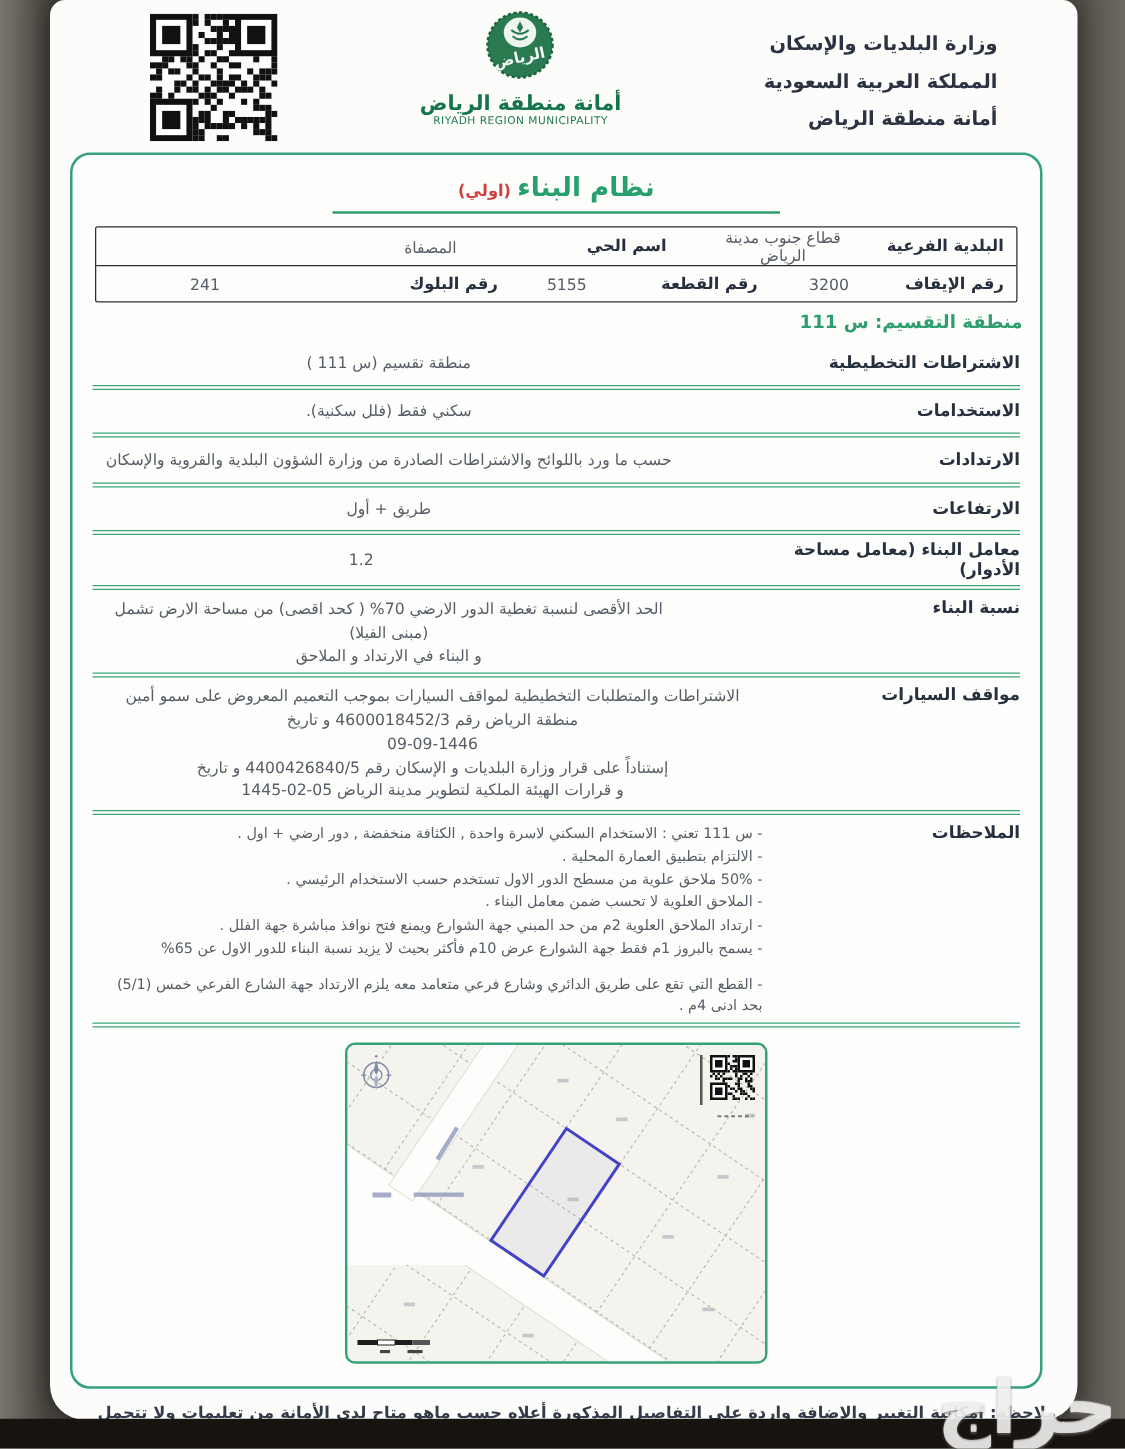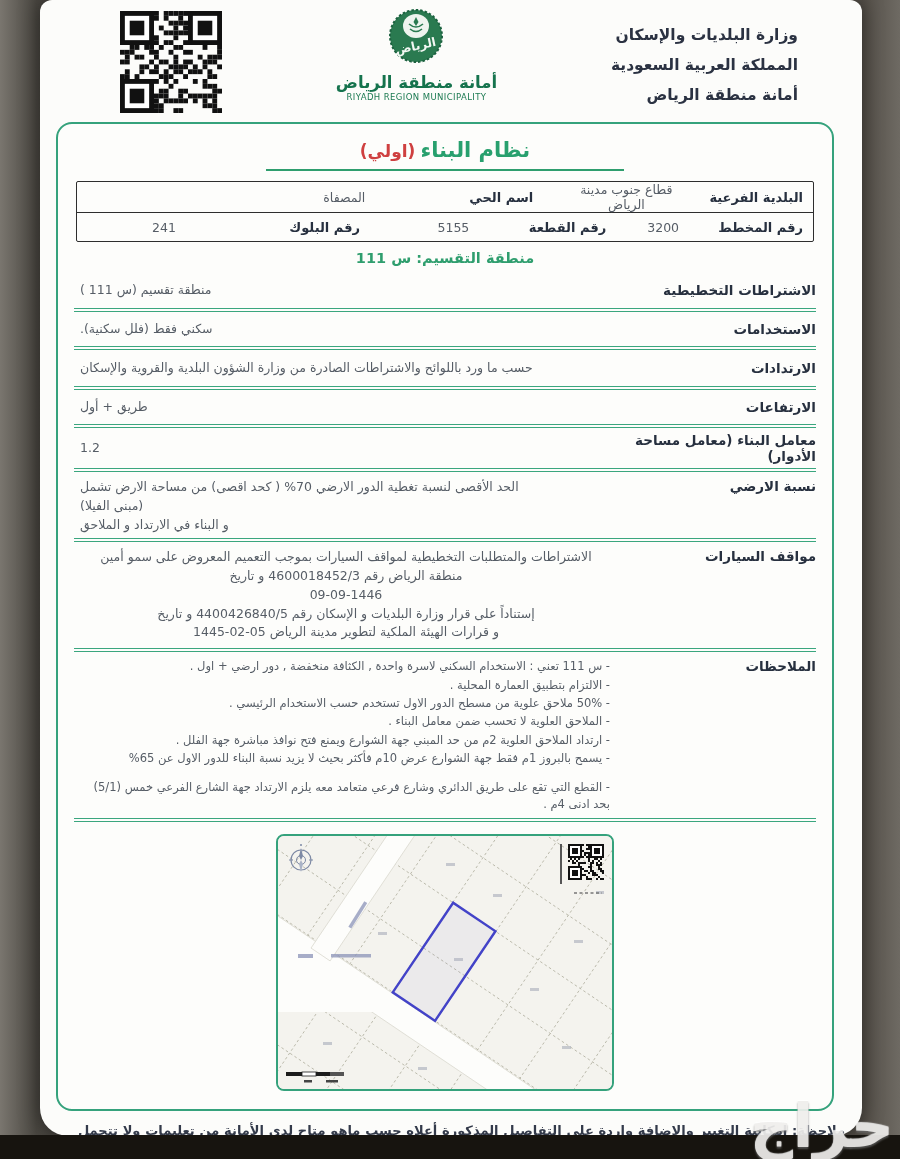--- a/index.html
+++ b/index.html
@@ -13,33 +13,33 @@
   .hdr{display:flex;justify-content:space-between;align-items:flex-start;padding:8px 64px 0 80px;height:110px;}
   .ministry{padding-top:12px;font-weight:bold;font-size:15.5px;color:#2b3242;line-height:30px;text-align:right;}
   .logo{width:210px;text-align:center;}
   .logo-ar{color:#15734d;font-weight:bold;font-size:16.5px;margin-top:1px;}
   .logo-en{color:#1d7a52;font-weight:normal;font-size:8.5px;letter-spacing:.4px;}
   .hqr{width:102px;height:102px;margin-top:3px;}
   
   .card{margin:4px 28px 0 16px;border:2px solid #35a27c;border-radius:16px;padding:10px 14px 16px 14px;background:#fdfdfb;}
   .ttl{text-align:center;margin-top:4px;}
   .ttl .main{color:#28a06e;font-weight:bold;font-size:21px;}
-  .ttl .badge{color:#cf4040;font-weight:bold;font-size:17px;}
+  .ttl .badge{color:#cf4040;font-weight:bold;font-size:13px;}
   .underline{width:48%;height:0;border-top:2.5px solid #2f9e6e;margin:7px auto 10px auto;}
   .info{border:1.5px solid #2e2e2e;border-radius:2px;margin:2px 4px 8px 4px;font-size:12.5px;}
   .irow{display:flex;align-items:center;min-height:28px;}
   .irow+.irow{border-top:1.2px solid #2e2e2e;}
   .ilab{font-weight:bold;color:#27303f;font-size:13px;}
   .ival{color:#565d66;text-align:center;}
-  .zone{color:#2f9e6e;font-weight:bold;font-size:14.5px;text-align:center;margin:4px 0 6px 0;}
+  .zone{color:#2f9e6e;font-weight:bold;font-size:14.5px;text-align:right;margin:4px 0 6px 0;}
   .sep{height:2px;border-top:1.3px solid #3aa67e;border-bottom:1.3px solid #3aa67e;margin:0 2px;}
   .drow{display:flex;align-items:center;padding:4px 2px;}
   .drow.top{align-items:flex-start;padding-top:6px;}
   .dlabel{width:192px;flex:none;font-weight:bold;color:#27303f;font-size:13.5px;text-align:right;padding-left:8px;}
-  .dvalue{flex:1;color:#565d66;font-size:12.5px;line-height:1.5;text-align:left;padding-left:6px;padding-right:74px;}
+  .dvalue{flex:1;color:#565d66;font-size:12.5px;line-height:1.5;text-align:center;padding-left:6px;padding-right:74px;}
   .dvalue.pre{white-space:pre-line;}
   .dvalue.center{text-align:center;padding-right:4px;}
   .drow.r1{min-height:28px}.drow.r2{min-height:26px}.drow.r3{min-height:28px}
   .drow.r4{min-height:26px}.drow.r5{min-height:26px}.drow.r6{min-height:46px}.drow.r7{min-height:96px}
   .notes-list{list-style:none;margin:0;padding:0 6px 0 0;font-size:11.5px;line-height:1.42;color:#565d66;text-align:right;}
   .notes-list li{margin:0 0 2px 0;}
   .notes-list li:nth-child(7){margin-top:13px;}
   .map-wrap{width:334px;height:253px;margin:12px auto 2px auto;border:2px solid #35a27c;border-radius:8px;overflow:hidden;background:#f5f4ef;}
   
   .disclaimer{margin:11px 17px 0 38px;font-size:13px;font-weight:bold;color:#333a4a;line-height:1.42;text-align:justify;text-align-last:right;}
@@ -231,25 +231,25 @@
       <div class="underline"></div>
 
       <div class="info">
         <div class="irow">
           <div class="ilab" style="flex:0 0 16%;padding-right:10px">البلدية الفرعية</div>
           <div class="ival" style="flex:0 0 16%">قطاع جنوب مدينة الرياض</div>
           <div class="ilab" style="flex:0 0 18%;text-align:center">اسم الحي</div>
           <div class="ival" style="flex:1 1 auto;text-align:center;padding-left:24%">المصفاة</div>
         </div>
         <div class="irow">
-          <div class="ilab" style="flex:0 0 14%;padding-right:10px">رقم المخطط</div>
+          <div class="ilab" style="flex:0 0 14%;padding-right:10px">رقم الإيقاف</div>
           <div class="ival" style="flex:0 0 10%">3200</div>
           <div class="ilab" style="flex:0 0 16%;text-align:center">رقم القطعة</div>
           <div class="ival" style="flex:0 0 15%">5155</div>
-          <div class="ilab" style="flex:0 0 20%;text-align:center">رقم البلوك</div>
+          <div class="ilab" style="flex:0 0 20%;text-align:right">رقم البلوك</div>
           <div class="ival" style="flex:1 1 auto">241</div>
         </div>
       </div>
 
       <div class="zone">منطقة التقسيم: س 111</div>
 
       <div class="drow r1">
         <div class="dlabel">الاشتراطات التخطيطية</div>
         <div class="dvalue">منطقة تقسيم (س 111 )</div>
       </div>
@@ -268,21 +268,21 @@
         <div class="dlabel">الارتفاعات</div>
         <div class="dvalue">طريق + أول</div>
       </div>
       <div class="sep"></div>
       <div class="drow r5">
         <div class="dlabel">معامل البناء (معامل مساحة الأدوار)</div>
         <div class="dvalue" style="padding-right:118px">1.2</div>
       </div>
       <div class="sep"></div>
       <div class="drow r6 top">
-        <div class="dlabel">نسبة الارضي</div>
+        <div class="dlabel">نسبة البناء</div>
         <div class="dvalue pre">الحد الأقصى لنسبة تغطية الدور الارضي 70% ( كحد اقصى) من مساحة الارض تشمل (مبنى الفيلا)
 و البناء في الارتداد و الملاحق</div>
       </div>
       <div class="sep"></div>
       <div class="drow r7 top">
         <div class="dlabel">مواقف السيارات</div>
         <div class="dvalue pre center">الاشتراطات والمتطلبات التخطيطية لمواقف السيارات بموجب التعميم المعروض على سمو أمين
 منطقة الرياض رقم 4600018452/3 و تاريخ
 09-09-1446
 إستناداً على قرار وزارة البلديات و الإسكان رقم 4400426840/5 و تاريخ

